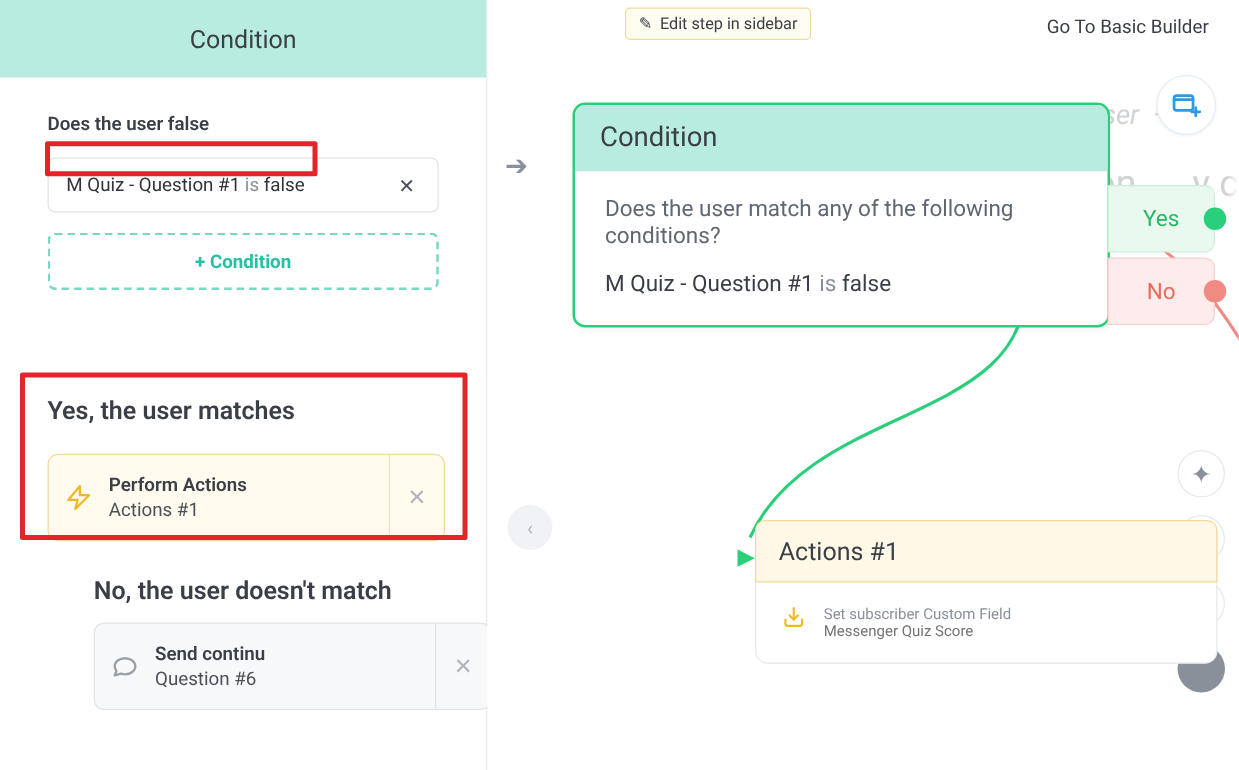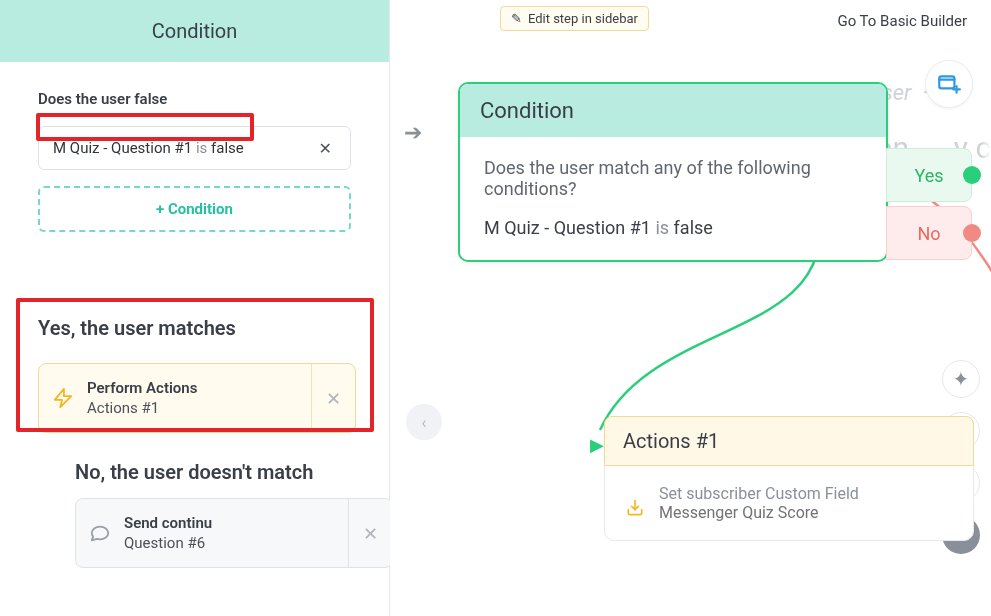--- a/index.html
+++ b/index.html
@@ -248,23 +248,23 @@
   .node-act .head {
     background:#fff8e6;
     border:1px solid #f2d999;
     border-radius:8px 8px 0 0;
     padding:12px 18px;
     font-size:20px;
     color:#3a3f47;
     margin:-1px -1px 0 -1px;
   }
   .node-act .row {
-    display:flex; align-items:flex-end; gap:14px;
+    display:flex; align-items:flex-start; gap:14px;
     padding:18px 20px;
-    font-size:16px;
+    font-size:12px;
   }
   .node-act .row .txt .t1 { color:#8a9099;}
   .node-act .row .txt .t2 { color:#737373;}
   .arrow-head-green {
     position:absolute;
     left:200px; top:434px;
     color:#29cf7a; font-size:18px;
     z-index:4;
   }
   

